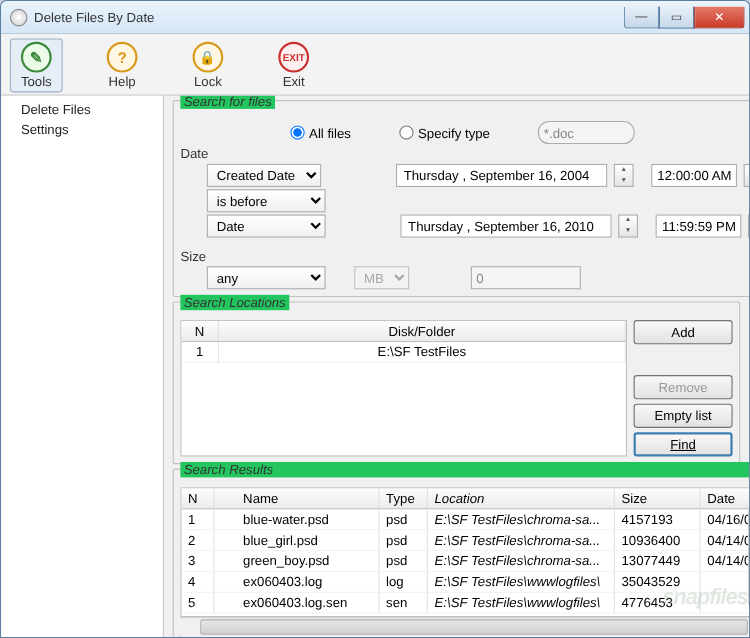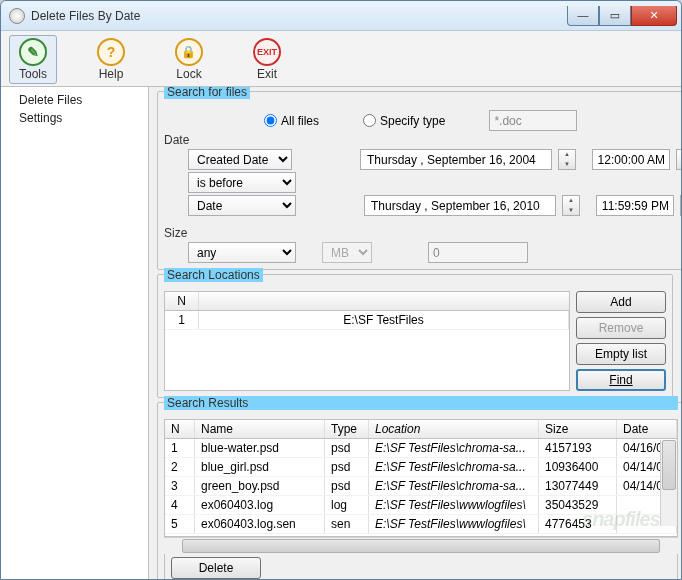--- a/index.html
+++ b/index.html
@@ -23,53 +23,53 @@
 .toolitem .tlabel { color:#333; }
 
 
 .body { display:flex; height: calc(100% - 86px); }
 .sidebar { width:148px; background:#fff; border-right:1px solid #c0c0c0; padding-top:4px; }
 .sb-item { padding: 2px 4px 2px 18px; cursor:pointer; color:#222;}
 .main { flex:1; padding:4px 8px 6px 8px; display:flex; flex-direction:column; overflow:hidden; background:#f0f0f0;}
 
 
 fieldset { border:1px solid #c0c0c0; border-radius:2px; margin-bottom:4px; padding:2px 6px 6px 6px; position:relative;}
-fieldset > .legend { position:relative; top:-9px; background:#7dd3fc; padding:0 3px; display:inline-block; color:#333;}
+fieldset > .legend { position:relative; top:-9px; background:#22c55e; padding:0 3px; display:inline-block; color:#333;font-style:italic;}
 .row { display:flex; align-items:center; gap:6px; margin-top:2px;}
 label.grp { width:42px; color:#333; }
 select, input[type=text] { border:1px solid #abadb3; background:#fff; height:21px; padding:1px 4px; }
 select { background: linear-gradient(#fff,#f0f0f0); }
 select:disabled, input:disabled { background:#f4f4f4; color:#888;}
 .radio { display:flex; align-items:center; gap:4px; }
 .datebox { width:192px; display:flex; align-items:center; justify-content:space-between; border:1px solid #abadb3; background:#fff; height:21px; padding:1px 6px;}
 .spinner { width:18px; height:21px; border:1px solid #abadb3; background:linear-gradient(#fff,#e4e4e4); display:flex; flex-direction:column;}
 .spinner div{ flex:1; font-size:6px; text-align:center; line-height:9px; color:#555;}
 .timebox { width:78px; border:1px solid #abadb3; background:#fff; height:21px; padding:1px 4px; display:flex; align-items:center; justify-content:flex-end;}
 
 button.btn { width:90px; height:22px; border:1px solid #707070; background:linear-gradient(#f8f8f8,#e2e2e2); border-radius:3px; cursor:pointer;}
-button.btn:disabled { color:#999; }
+button.btn:disabled { color:#999;margin-top:24px; }
 button.btn.highlight { border:2px solid #3c7fb1;text-decoration:underline; }
 
 
 .grid { border:1px solid #c0c0c0; background:#fff; }
 .ghdr { display:flex; background:linear-gradient(#fdfdfd,#ebebeb); border-bottom:1px solid #c0c0c0; }
 .ghdr > div, .grow > div { padding:2px 6px; border-right:1px solid #e0e0e0; overflow:hidden; white-space:nowrap; text-overflow:ellipsis;}
 .grow { display:flex; border-bottom:1px solid #f2f2f2;}
 
 
 .loc-area { display:flex; gap:6px; }
 .loc-grid { flex:1; }
 .loc-btns { display:flex; flex-direction:column; gap:4px; }
 .col-n { width:34px; text-align:center;}
 .col-disk { flex:1; text-align:center;}
 
 
 .results-grid { height:118px; overflow:hidden; position:relative;}
 .rcol-n { width:30px; }
-.rcol-name{ width:130px;}
+.rcol-name{ width:130px;margin-left:20px;}
 .rcol-type{ width:44px;}
 .rcol-loc { width:170px;font-style:italic;}
 .rcol-size{ width:78px;}
 .rcol-date{ flex:1;}
 .results-scroll{ position:absolute; right:0; top:20px; bottom:10px; width:17px; background:#f0f0f0; border-left:1px solid #d0d0d0;}
 .results-scroll .thumb{ position:absolute; top:0; left:1px; right:1px; height:50px; background:linear-gradient(#e6e6e6,#cfcfcf); border:1px solid #b0b0b0; border-radius:2px;}
 .hscroll { height:17px; background:#f0f0f0; border-top:1px solid #d0d0d0; position:relative;}
 .hscroll .ht{ position:absolute; left:18px; right:18px; top:1px; bottom:1px; background:linear-gradient(#e6e6e6,#cfcfcf); border:1px solid #b0b0b0; border-radius:2px;}
 
 .footer { display:flex; justify-content:space-between; align-items:center; border:1px solid #c0c0c0; border-top:none; padding:3px 6px; background:#f0f0f0;}
@@ -122,21 +122,21 @@
         <span class="legend">Search for files</span>
         <div class="row" style="margin-left:100px; gap:44px;">
           <label class="radio">
             <input type="radio" checked="" style="">
             <span>All files</span>
           </label>
           <label class="radio">
             <input type="radio" style="">
             <span>Specify type</span>
           </label>
-          <input type="text" disabled="" style="width: 88px;" value="*.doc">
+          <input type="text" disabled="" style="width: 88px; border-radius: 10px;" value="*.doc">
         </div>
 
         <div class="row">
           <label class="grp">Date</label>
         </div>
         <div class="row" style="margin-left:24px;">
           <select style="width:104px;"><option>Created Date</option></select>
           <div style="width:56px;"></div>
           <div class="datebox">
               <span>Thursday  , September 16, 2004</span>
@@ -182,20 +182,21 @@
           <input type="text" disabled="" style="width: 100px;" value="0">
         </div>
       </fieldset>
 
       <fieldset>
         <span class="legend">Search Locations</span>
         <div class="loc-area">
           <div class="grid loc-grid">
             <div class="ghdr">
               <div class="col-n">N</div>
+              <div class="col-disk">Disk/Folder</div>
             </div>
             <div class="grow">
               <div class="col-n">1</div>
               <div class="col-disk">E:\SF TestFiles</div>
             </div>
             <div style="height:24px;"></div>
           </div>
           <div class="loc-btns">
             <button class="btn">Add</button>
             <button class="btn" disabled="">Remove</button>

